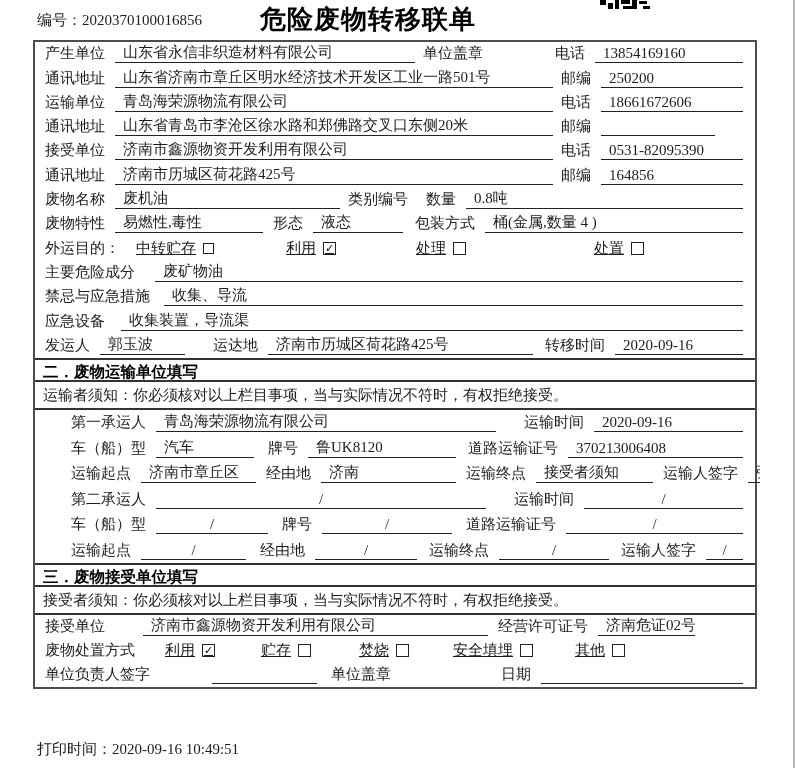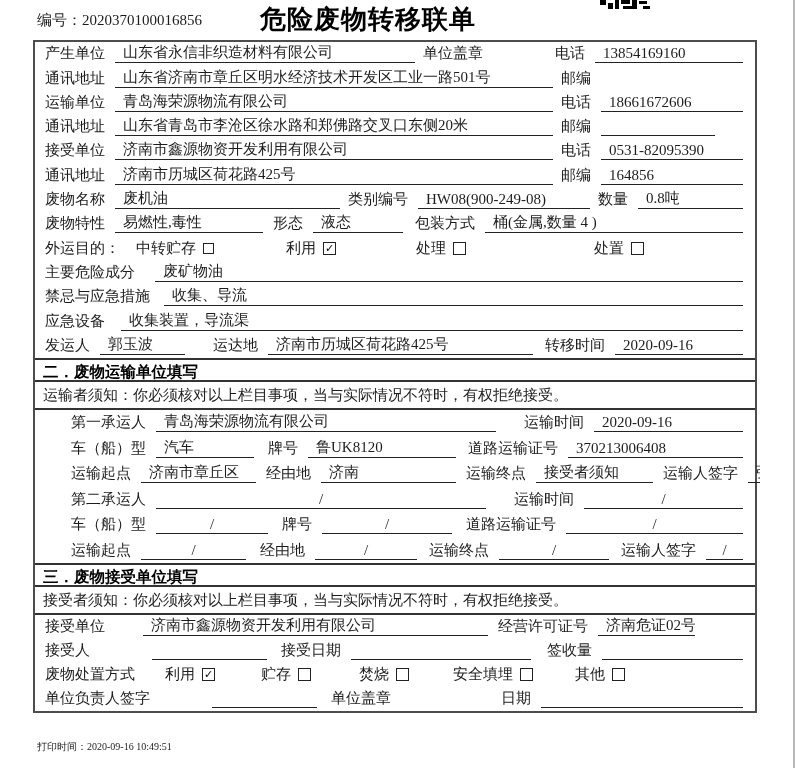--- a/index.html
+++ b/index.html
@@ -40,28 +40,28 @@
   .row { display:flex; align-items:flex-end; padding:0 10px 3px 10px; white-space:nowrap; }
   .s1 .row { height:24.3px; }
   .s2 .row { height:25.5px;padding-left:36px; }
   .s3 .row { height:24.0px; }
   .lbl { margin-right:10px; flex:0 0 auto; }
   .u { border-bottom:1px solid #222; padding:0 4px 0 8px; flex:0 0 auto; overflow:hidden; }
   .fill { flex:1 1 auto; margin-right:2px; }
   .c { text-align:center; padding:0; }
   .sp { flex:0 0 auto; }
 
-  .opt { display:flex; align-items:center; flex:0 0 auto; }
+  .opt { display:flex; align-items:center; flex:0 0 auto;text-decoration:underline; }
   .cb {
     display:inline-block; width:13px; height:13px; border:1.5px solid #222;
     margin-left:7px; font-family:"DejaVu Sans",sans-serif;
     font-size:11px; line-height:11px; text-align:center; color:#000;
   }
 
-  .print-time { position:absolute; left:37px; top:740px; font-size:10px; white-space:nowrap; }
+  .print-time { position:absolute; left:37px; top:740px; font-size:15px; white-space:nowrap; }
 </style>
 </head>
 <body>
 
 <div class="page">
 
   <div class="qr">
     <i style="left:0;top:0;width:6px;height:5px"></i>
     <i style="left:8px;top:3px;width:5px;height:6px"></i>
     <i style="left:15px;top:0;width:4px;height:9px"></i>
@@ -88,20 +88,21 @@
         <span class="lbl" style="margin-left:8px">单位盖章</span>
         <span class="sp" style="width:62px"></span>
         <span class="lbl">电话</span>
         <span class="u fill">13854169160</span>
       </div>
 
       <div class="row">
         <span class="lbl">通讯地址</span>
         <span class="u" style="width:438px">山东省济南市章丘区明水经济技术开发区工业一路501号</span>
         <span class="lbl" style="margin-left:8px">邮编</span>
+        <span class="u fill">250200</span>
       </div>
 
       <div class="row">
         <span class="lbl">运输单位</span>
         <span class="u" style="width:438px">青岛海荣源物流有限公司</span>
         <span class="lbl" style="margin-left:8px">电话</span>
         <span class="u fill">18661672606</span>
       </div>
 
       <div class="row">
@@ -122,21 +123,20 @@
         <span class="lbl">通讯地址</span>
         <span class="u" style="width:438px">济南市历城区荷花路425号</span>
         <span class="lbl" style="margin-left:8px">邮编</span>
         <span class="u fill">164856</span>
       </div>
 
       <div class="row">
         <span class="lbl">废物名称</span>
         <span class="u" style="width:225px">废机油</span>
         <span class="lbl" style="margin-left:8px">类别编号</span>
-        <span class="u" style="width:172px">HW08(900-249-08)</span>
         <span class="lbl" style="margin-left:8px">数量</span>
         <span class="u fill">0.8吨</span>
       </div>
 
       <div class="row">
         <span class="lbl">废物特性</span>
         <span class="u" style="width:148px">易燃性,毒性</span>
         <span class="lbl" style="margin-left:10px">形态</span>
         <span class="u" style="width:90px">液态</span>
         <span class="lbl" style="margin-left:12px">包装方式</span>
@@ -251,28 +251,20 @@
       <div class="sec-head bt">三．废物接受单位填写</div>
       <div class="note">接受者须知：你必须核对以上栏目事项，当与实际情况不符时，有权拒绝接受。</div>
 
       <div class="row">
         <span class="lbl">接受单位</span>
         <span class="u" style="width:345px;margin-left:28px">济南市鑫源物资开发利用有限公司</span>
         <span class="lbl" style="margin-left:10px">经营许可证号</span>
         <span class="u fill" style="margin-right:50px">济南危证02号</span>
       </div>
 
-      <div class="row">
-        <span class="lbl">接受人</span>
-        <span class="u" style="width:115px;margin-left:52px"></span>
-        <span class="lbl" style="margin-left:14px">接受日期</span>
-        <span class="u" style="width:180px"></span>
-        <span class="lbl" style="margin-left:16px">签收量</span>
-        <span class="u fill"></span>
-      </div>
 
       <div class="row">
         <span class="lbl">废物处置方式</span>
         <span class="opt" style="margin-left:20px">
           <span>利用</span>
           <span class="cb">✓</span>
         </span>
         <span class="opt" style="margin-left:46px">
           <span>贮存</span>
           <span class="cb"></span>

